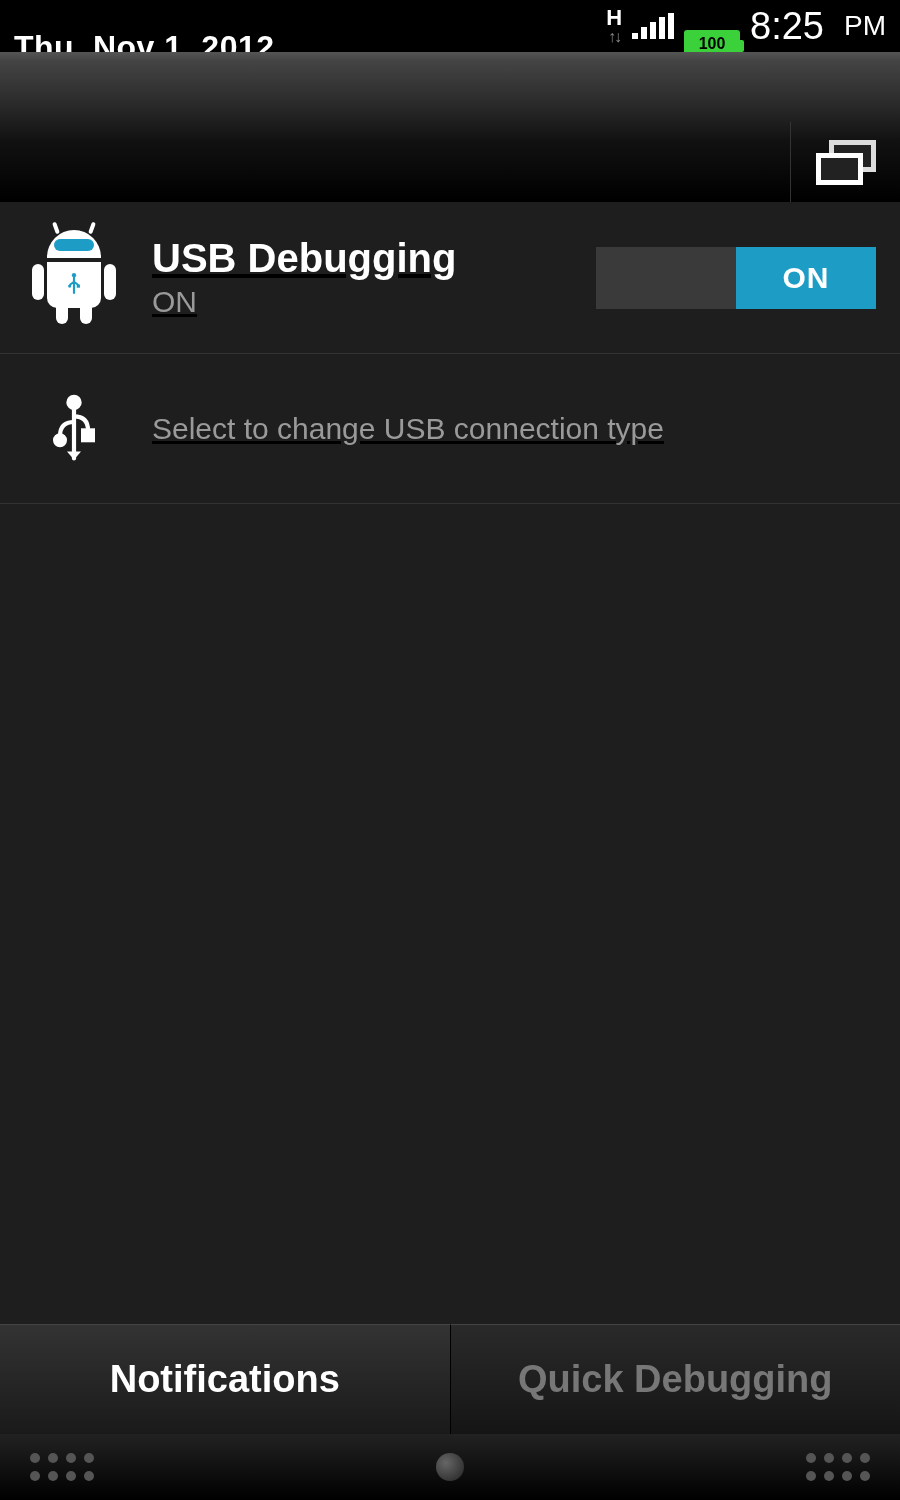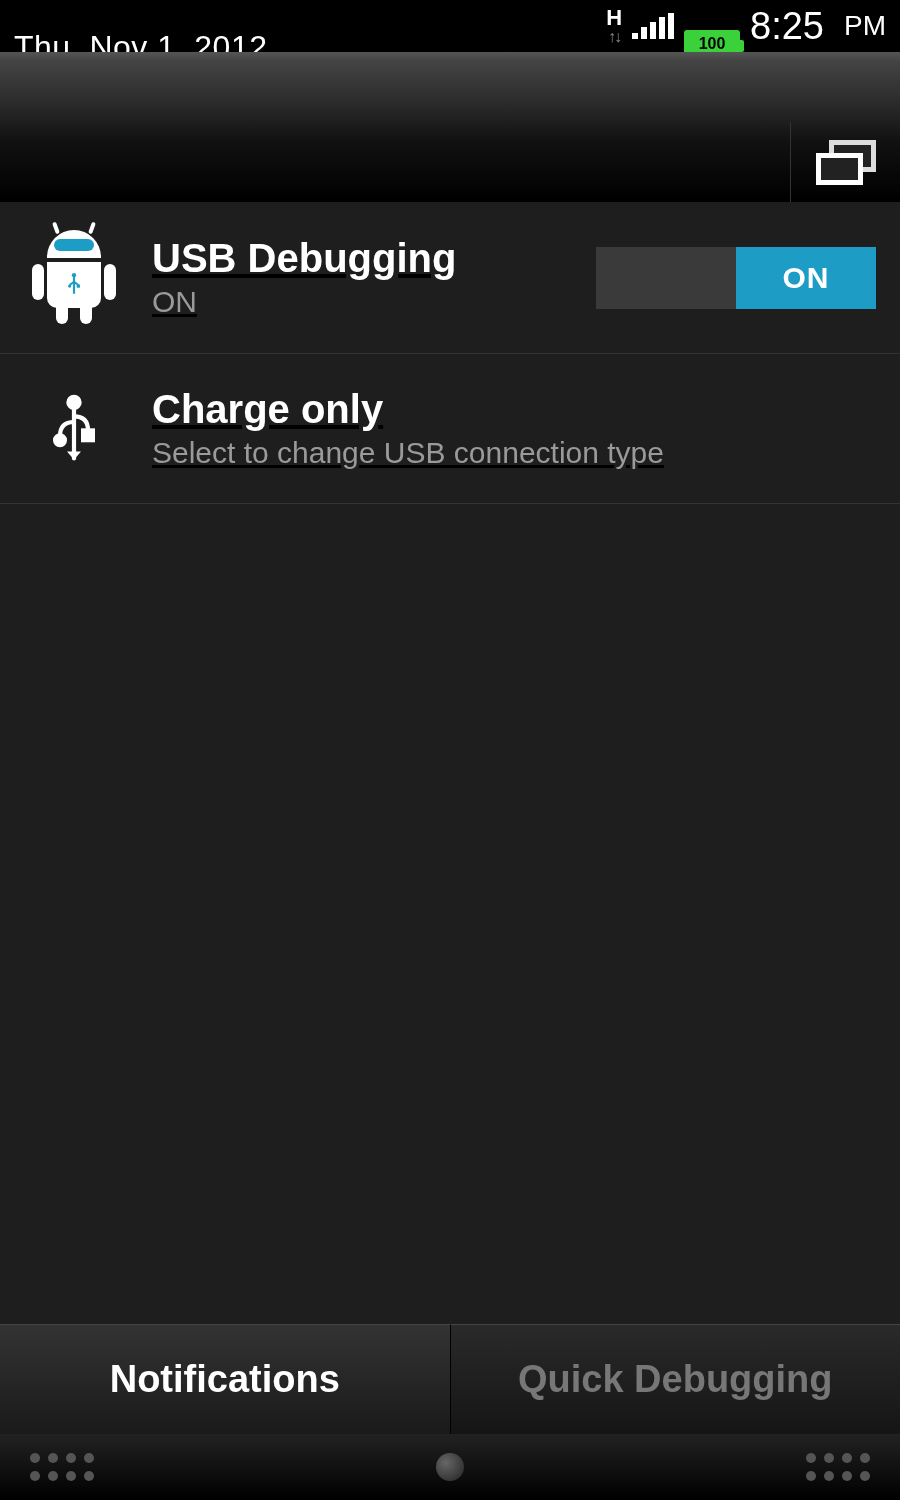--- a/index.html
+++ b/index.html
@@ -3,21 +3,21 @@
 <meta charset="utf-8">
 <style>
   * { box-sizing: border-box; margin: 0; padding: 0; }
   html, body { width: 900px; height: 1500px; overflow: hidden; font-family: "Helvetica Neue", Arial, sans-serif; background:#000; }
   
   .screen { width:900px; height:1500px; background:#1e1e1e; display:flex; flex-direction:column; position:relative; }
   
   
   .status-bar { height:52px; background:#000; color:#fff; display:flex; align-items:center; padding:0 14px; font-size:32px; }
   .status-left { flex:1; display:flex; align-items:center; gap:10px; }
-  .status-date { letter-spacing:0.5px; font-weight:400;margin-top:42px; }
+  .status-date { letter-spacing:0.5px; font-weight:700;margin-top:42px; }
   .status-right { display:flex; align-items:center; gap:10px; }
   .sig-h { display:flex; flex-direction:column; align-items:center; line-height:1; }
   .sig-h .h { font-weight:700; font-size:22px; }
   .sig-h .arrows { font-size:16px; color:#888; letter-spacing:-2px; }
   .signal-bars { display:flex; align-items:flex-end; gap:3px; height:26px; }
   .signal-bars span { width:6px; background:#fff; }
   .signal-bars span:nth-child(1){height:25%;} .signal-bars span:nth-child(2){height:45%;}
   .signal-bars span:nth-child(3){height:65%;} .signal-bars span:nth-child(4){height:85%;}
   .signal-bars span:nth-child(5){height:100%;}
   .battery { width:56px; height:28px; border:3px solid #3bd13b; border-radius:3px; position:relative; display:flex; align-items:center; justify-content:center; font-size:16px; font-weight:700; color:#000; background:#3bd13b;margin-top:36px; }
@@ -148,21 +148,20 @@
           <circle cx="20" cy="6" r="4" fill="#fff"></circle>
           <line x1="20" y1="10" x2="20" y2="46"></line>
           <path d="M20 20 Q10 20 10 30"></path>
           <circle cx="10" cy="33" r="3.5" fill="#fff"></circle>
           <path d="M20 16 Q30 16 30 26"></path>
           <rect x="26.5" y="26" width="7" height="7" fill="#fff"></rect>
           <polyline points="15,41 20,47 25,41" fill="#fff" stroke="none"></polyline>
         </svg>
       </div>
       <div class="notif-text">
-        <div class="notif-title">Charge only</div>
         <div class="notif-sub">Select to change USB connection type</div>
       </div>
     </div>
 
   </div>
 
   <div class="footer-tabs">
     <div class="tab active">
       <span>Notifications</span>
     </div>

